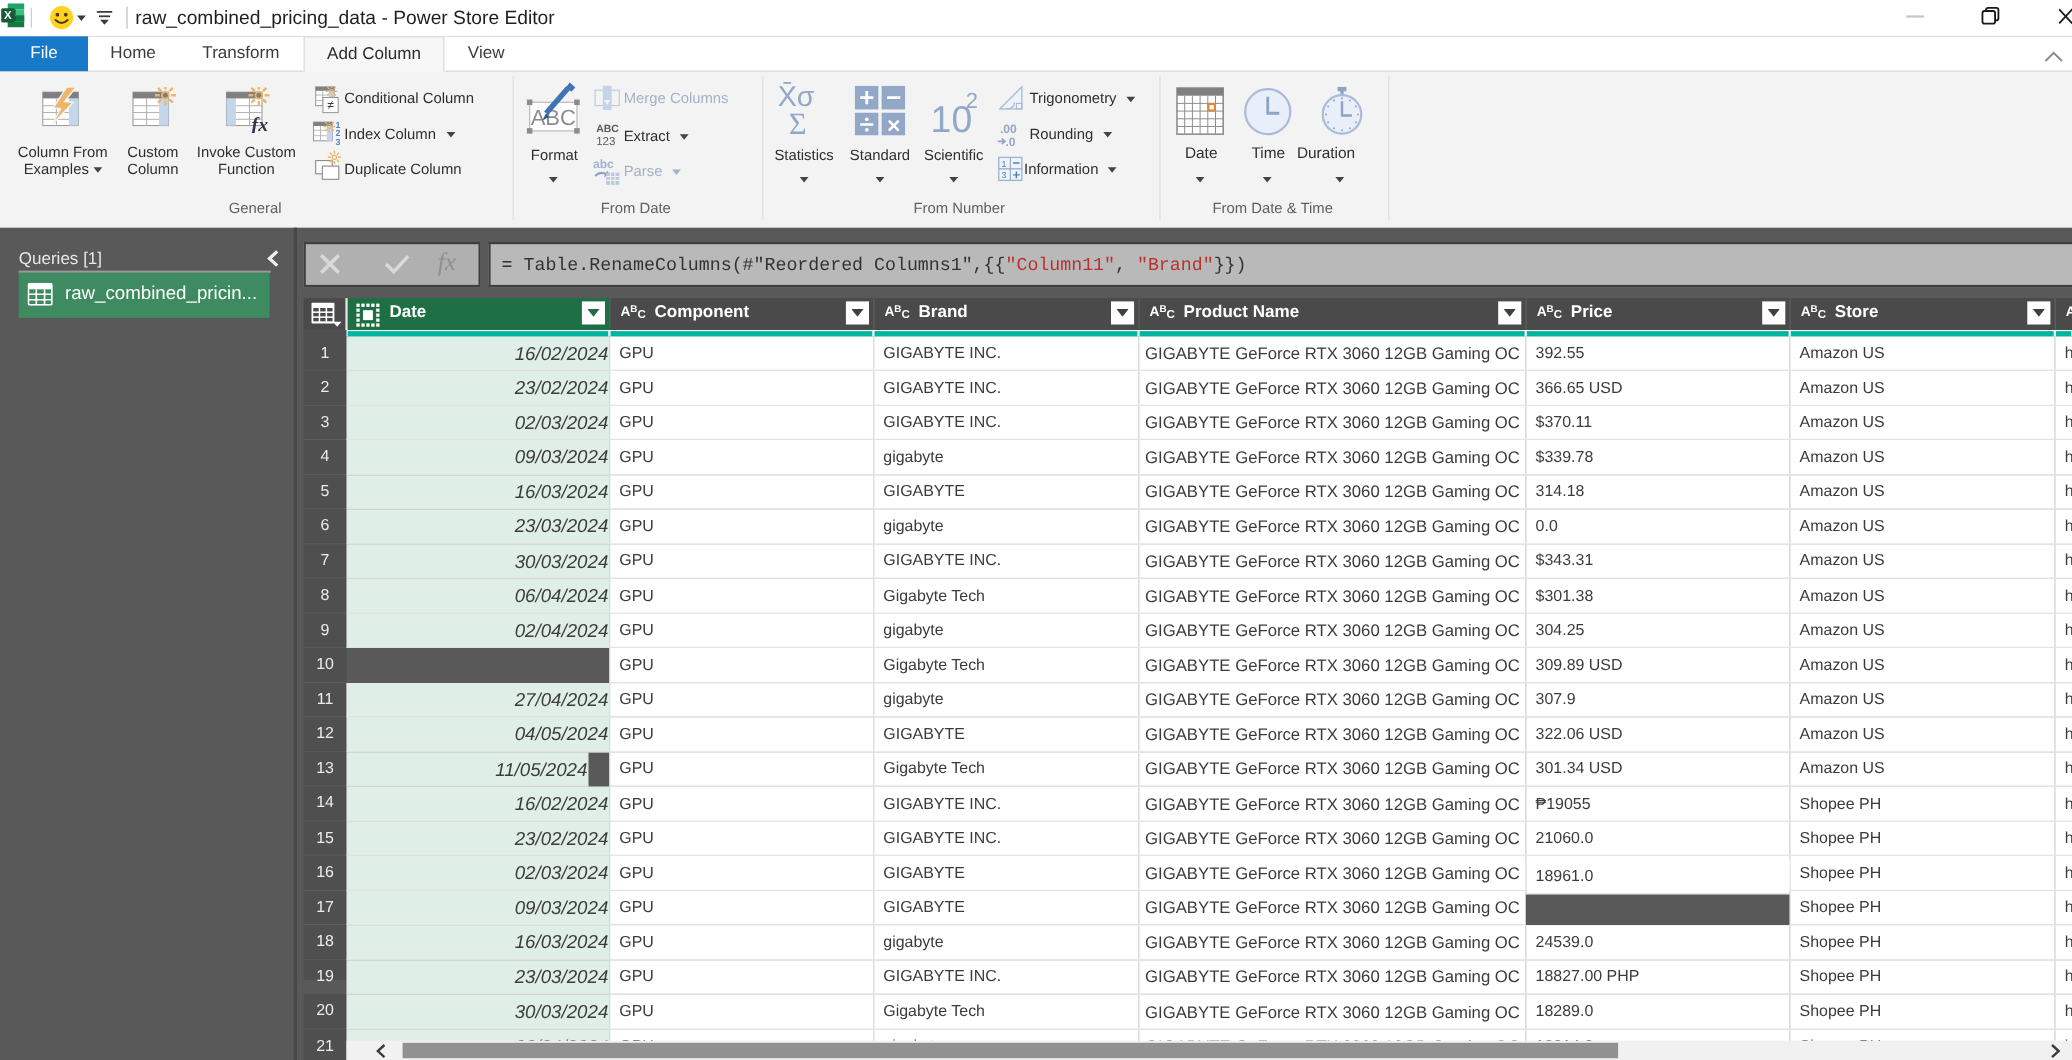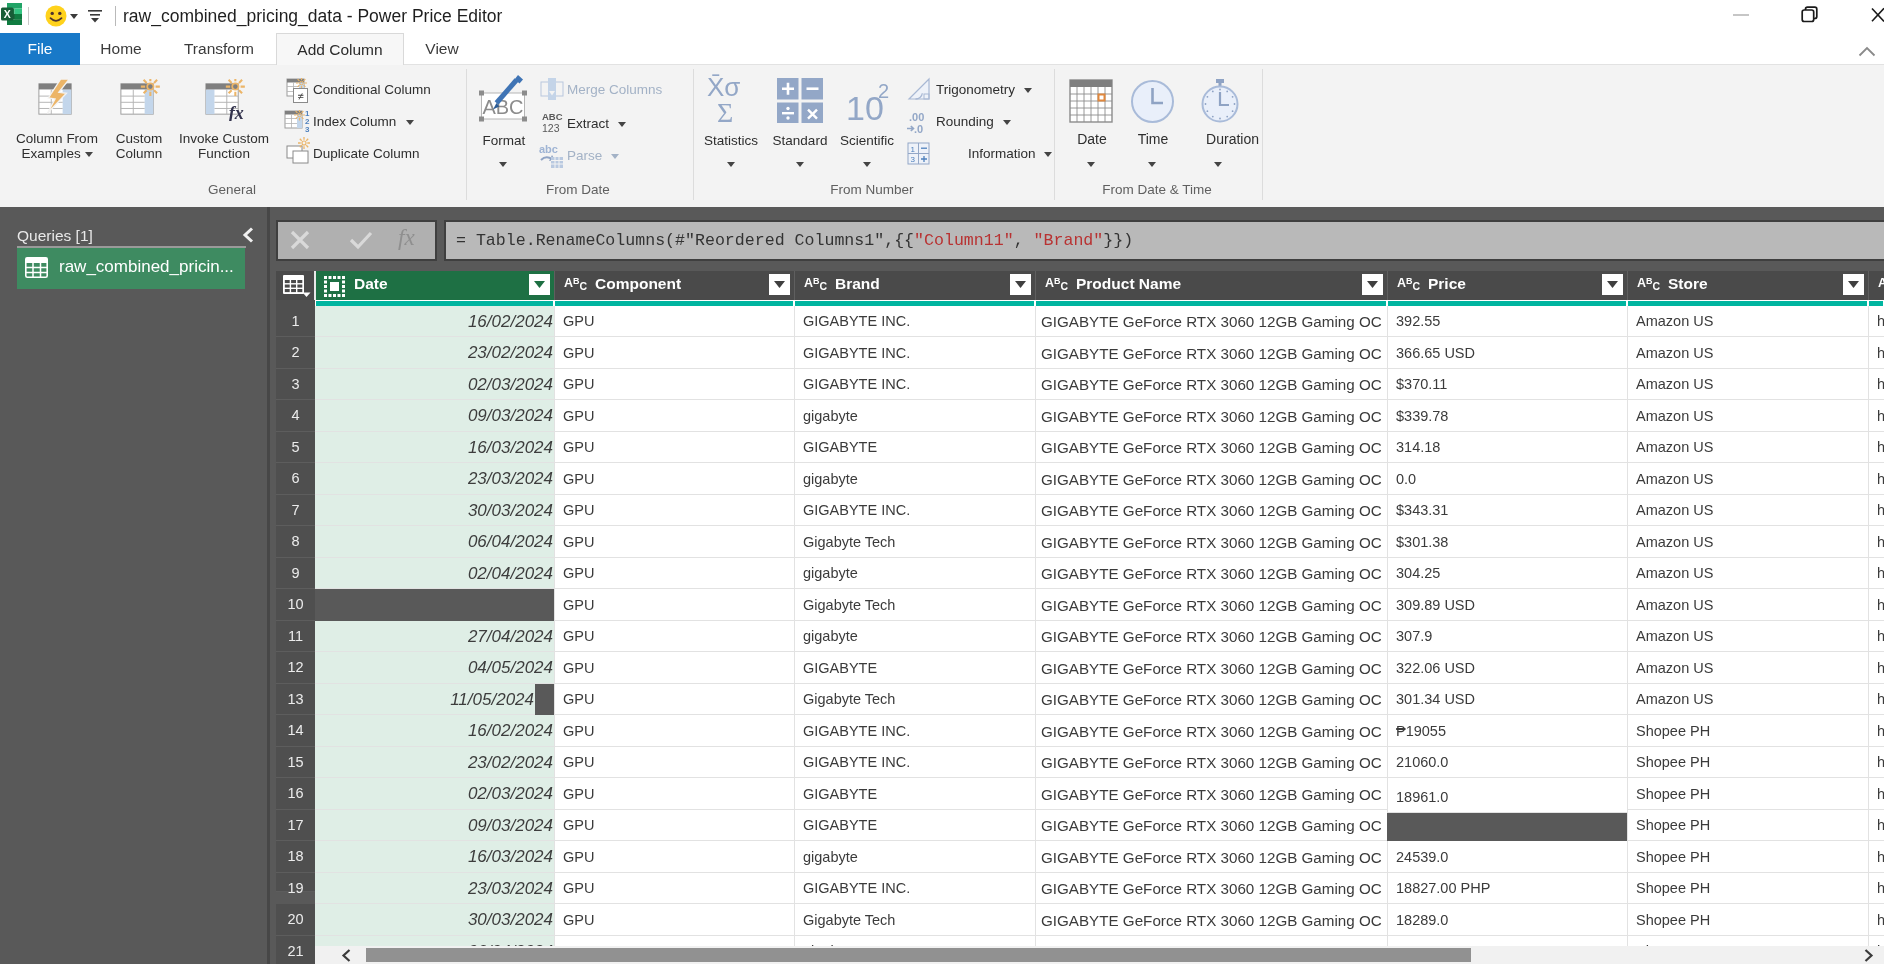--- a/index.html
+++ b/index.html
@@ -36,21 +36,21 @@
 <circle cx="15.8" cy="9.4" r="1.7" fill="#4e342e"></circle>
 <path d="M6.5 14.2 Q12 19.6 17.5 14.2" fill="none" stroke="#4e342e" stroke-width="1.8" stroke-linecap="round"></path>
 </svg>
 <div class="abs" style="left:70px;top:14px;width:0;height:0;border-left:4.5px solid transparent;border-right:4.5px solid transparent;border-top:5.5px solid #3b3b3b;"></div>
 <svg class="abs" style="left:87px;top:9px" width="16" height="15" viewBox="0 0 16 15">
 <rect x="1" y="1" width="14" height="1.6" fill="#3b3b3b"></rect>
 <rect x="3" y="5" width="10" height="1.6" fill="#3b3b3b"></rect>
 <path d="M4 9 L12 9 L8 13.5 Z" fill="#3b3b3b"></path>
 </svg>
 <div class="abs" style="left:115px;top:6px;width:1px;height:20px;background:#b9b9b9;"></div>
-<div class="abs" style="left:123px;top:6px;font-size:17.5px;color:#1f1f1f;">raw_combined_pricing_data - Power Price Editor</div>
+<div class="abs" style="left:123px;top:6px;font-size:17.5px;color:#1f1f1f;">raw_combined_pricing_data - Power Store Editor</div>
 <div class="abs" style="left:1733px;top:14px;width:16px;height:1.5px;background:#c6c6c6;"></div>
 <svg class="abs" style="left:1801px;top:6px" width="17" height="17" viewBox="0 0 17 17">
 <rect x="1.2" y="4" width="11.5" height="11.5" rx="2" fill="none" stroke="#1a1a1a" stroke-width="1.7"></rect>
 <path d="M4.5 4 L4.5 3.2 Q4.5 1.2 6.5 1.2 L13.8 1.2 Q15.8 1.2 15.8 3.2 L15.8 10.5 Q15.8 12.5 13.8 12.5 L13 12.5" fill="none" stroke="#1a1a1a" stroke-width="1.7"></path>
 </svg>
 <svg class="abs" style="left:1871px;top:6px" width="13" height="17" viewBox="0 0 13 17">
 <path d="M1 2.5 L13 15.5 M13 2.2 L1 15.2" stroke="#1a1a1a" stroke-width="1.6" fill="none"></path>
 </svg>
 <div class="abs" style="left:0;top:33px;width:1884px;height:32px;background:#fff;border-bottom:1px solid #e2e2e2;"></div>
 <div class="abs" style="left:0;top:33px;width:80px;height:32px;background:#1879c8;color:#fff;font-size:15.5px;text-align:center;line-height:31px;">File</div>
@@ -214,21 +214,21 @@
 </svg>
 <div class="abs lbl" style="left:936px;top:114px;">Rounding <span class="caret" style="margin-left:5px"></span></div>
 <svg class="abs" style="left:907px;top:142px" width="23" height="23" viewBox="0 0 23 23">
 <rect x="1" y="1" width="21" height="21" fill="#eef2f9" stroke="#93a7c7"></rect>
 <path d="M11.5 1 L11.5 22 M1 11.5 L22 11.5" stroke="#93a7c7"></path>
 <text x="3.5" y="9.5" font-size="8" fill="#4f81bd">1</text>
     <text x="3.5" y="20" font-size="8" fill="#4f81bd">3</text>
 <path d="M14 6.2 L20 6.2" stroke="#4f81bd" stroke-width="1.3"></path>
 <path d="M14 17 L20 17 M17 14 L17 20" stroke="#4f81bd" stroke-width="1.3"></path>
 </svg>
-<div class="abs lbl" style="left:968px;top:146px;">Information <span class="caret" style="margin-left:5px"></span></div>
+<div class="abs lbl" style="left:931px;top:146px;">Information <span class="caret" style="margin-left:5px"></span></div>
 <svg class="abs" style="left:1069px;top:79px" width="44" height="45" viewBox="0 0 44 45">
 <rect x="1" y="1" width="42" height="42" fill="#fff" stroke="#8c8c8c" stroke-width="1.4"></rect>
 <rect x="1" y="1" width="42" height="7" fill="#7f7f7f"></rect>
 <path d="M1 15 L43 15 M1 22 L43 22 M1 29 L43 29 M1 36 L43 36 M8 8 L8 43 M15 8 L15 43 M22 8 L22 43 M29 8 L29 43 M36 8 L36 43" stroke="#8c8c8c" stroke-width="0.9" fill="none"></path>
 <rect x="29.5" y="15.5" width="6" height="6" fill="none" stroke="#e0873c" stroke-width="2"></rect>
 </svg>
 <div class="abs" style="left:1052px;top:131px;width:80px;text-align:center;font-size:14px;color:#2e2e2e;">Date</div>
 <div class="abs" style="left:1087px;top:155px;"><span class="caret"></span></div>
 <svg class="abs" style="left:1130px;top:79px" width="45" height="45" viewBox="0 0 45 45">
 <circle cx="22.5" cy="22.5" r="20.5" fill="#e9effa" stroke="#a9bbd9" stroke-width="2"></circle>
@@ -249,21 +249,21 @@
       <circle cx="32.6" cy="34.2" r="0.9"></circle>
       <circle cx="27.2" cy="39.6" r="0.9"></circle>
       <circle cx="20" cy="41.5" r="0.9"></circle>
       <circle cx="12.8" cy="39.6" r="0.9"></circle>
       <circle cx="7.4" cy="34.2" r="0.9"></circle>
       <circle cx="5.5" cy="27" r="0.9"></circle>
       <circle cx="7.4" cy="19.8" r="0.9"></circle>
       <circle cx="12.8" cy="14.4" r="0.9"></circle>
     </g>
 </svg>
-<div class="abs" style="left:1179px;top:131px;width:80px;text-align:right;font-size:14px;color:#2e2e2e;">Duration</div>
+<div class="abs" style="left:1179px;top:131px;width:80px;text-align:left;font-size:14px;color:#2e2e2e;">Duration</div>
 <div class="abs" style="left:1214px;top:155px;"><span class="caret"></span></div>
 <div class="abs glbl" style="left:182px;top:182px;width:100px;text-align:center;">General</div>
 <div class="abs glbl" style="left:528px;top:182px;width:100px;text-align:center;">From Date</div>
 <div class="abs glbl" style="left:822px;top:182px;width:100px;text-align:center;">From Number</div>
 <div class="abs glbl" style="left:1087px;top:182px;width:140px;text-align:center;">From Date &amp; Time</div>
 <div class="abs" style="left:267px;top:207px;width:3px;height:757px;background:#474747;"></div>
 <div class="abs" style="left:17px;top:227px;font-size:15.5px;color:#e8e8e8;">Queries [1]</div>
 <svg class="abs" style="left:242px;top:227px" width="12" height="16" viewBox="0 0 12 16">
 <path d="M10 1.5 L3 8 L10 14.5" fill="none" stroke="#f0f0f0" stroke-width="3"></path>
 </svg>

